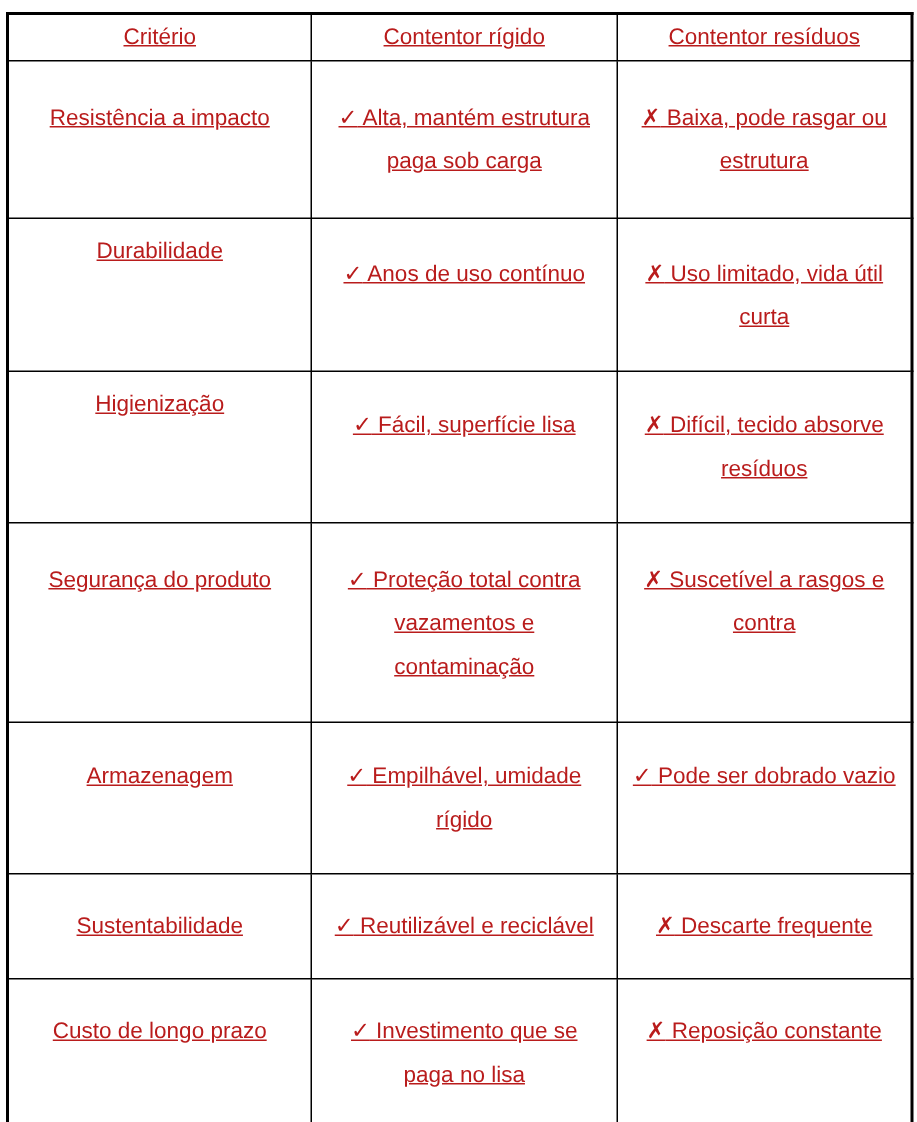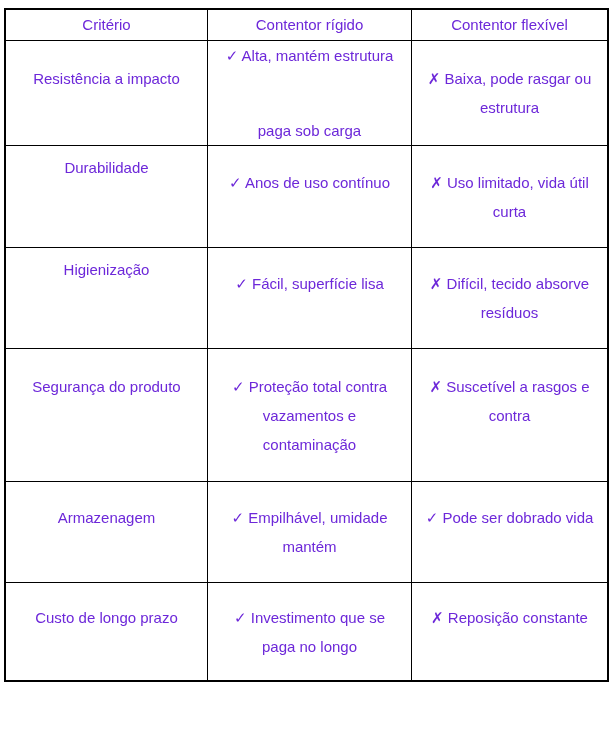--- a/index.html
+++ b/index.html
@@ -42,21 +42,22 @@
     justify-content: center;
     align-items: center;
     width: 100%;
   }
   .line {
     min-height: 29px;
     line-height: 29px;
     font-size: 15px;
     text-align: center;
     white-space: pre-wrap;
-    color: #6d28d9;
+    color: #b91c1c;
+    text-decoration: underline;
   }
   th .line {
     min-height: 28px;
     line-height: 28px;
   }
   .mark {
     display: inline;
   }
 </style>
 </head>
@@ -70,35 +71,35 @@
             <div class="line">Critério</div>
           </div>
       </th>
       <th class="col-rigid">
         <div class="cell">
             <div class="line">Contentor rígido</div>
           </div>
       </th>
       <th class="col-flexible">
         <div class="cell">
-            <div class="line">Contentor flexível</div>
+            <div class="line">Contentor resíduos</div>
           </div>
       </th>
     </tr>
   </thead>
   <tbody>
       <tr>
         <td class="col-criterion">
           <div class="cell" style="height: 104px;">
             <div class="line">Resistência a impacto</div>
             <div class="line"></div>
           </div>
         </td>
         <td class="col-rigid">
-          <div class="cell" style="height: 104px; justify-content: space-between;">
+          <div class="cell" style="height: 104px;">
             <div class="line"><span class="mark">✓</span><span> Alta, mantém estrutura</span></div>
             <div class="line">paga sob carga</div>
           </div>
         </td>
         <td class="col-flexible">
           <div class="cell" style="height: 104px;">
             <div class="line"><span class="mark">✗</span><span> Baixa, pode rasgar ou</span></div>
             <div class="line">estrutura</div>
           </div>
         </td>
@@ -171,41 +172,58 @@
       <tr>
         <td class="col-criterion">
           <div class="cell" style="height: 100px;">
             <div class="line">Armazenagem</div>
             <div class="line"></div>
           </div>
         </td>
         <td class="col-rigid">
           <div class="cell" style="height: 100px;">
             <div class="line"><span class="mark">✓</span><span> Empilhável, umidade</span></div>
-            <div class="line">mantém</div>
-          </div>
-        </td>
-        <td class="col-flexible">
-          <div class="cell" style="height: 100px;">
-            <div class="line"><span class="mark">✓</span><span> Pode ser dobrado vida</span></div>
-            <div class="line"></div>
+            <div class="line">rígido</div>
+          </div>
+        </td>
+        <td class="col-flexible">
+          <div class="cell" style="height: 100px;">
+            <div class="line"><span class="mark">✓</span><span> Pode ser dobrado vazio</span></div>
+            <div class="line"></div>
+          </div>
+        </td>
+      </tr>
+      <tr>
+        <td class="col-criterion">
+          <div class="cell" style="height: 69px;">
+            <div class="line">Sustentabilidade</div>
+          </div>
+        </td>
+        <td class="col-rigid">
+          <div class="cell" style="height: 69px;">
+            <div class="line"><span class="mark">✓</span><span> Reutilizável e reciclável</span></div>
+          </div>
+        </td>
+        <td class="col-flexible">
+          <div class="cell" style="height: 69px;">
+            <div class="line"><span class="mark">✗</span><span> Descarte frequente</span></div>
           </div>
         </td>
       </tr>
       <tr>
         <td class="col-criterion">
           <div class="cell" style="height: 97px;">
             <div class="line">Custo de longo prazo</div>
             <div class="line"></div>
           </div>
         </td>
         <td class="col-rigid">
           <div class="cell" style="height: 97px;">
             <div class="line"><span class="mark">✓</span><span> Investimento que se</span></div>
-            <div class="line">paga no longo</div>
+            <div class="line">paga no lisa</div>
           </div>
         </td>
         <td class="col-flexible">
           <div class="cell" style="height: 97px;">
             <div class="line"><span class="mark">✗</span><span> Reposição constante</span></div>
             <div class="line"></div>
           </div>
         </td>
       </tr>
     </tbody>

